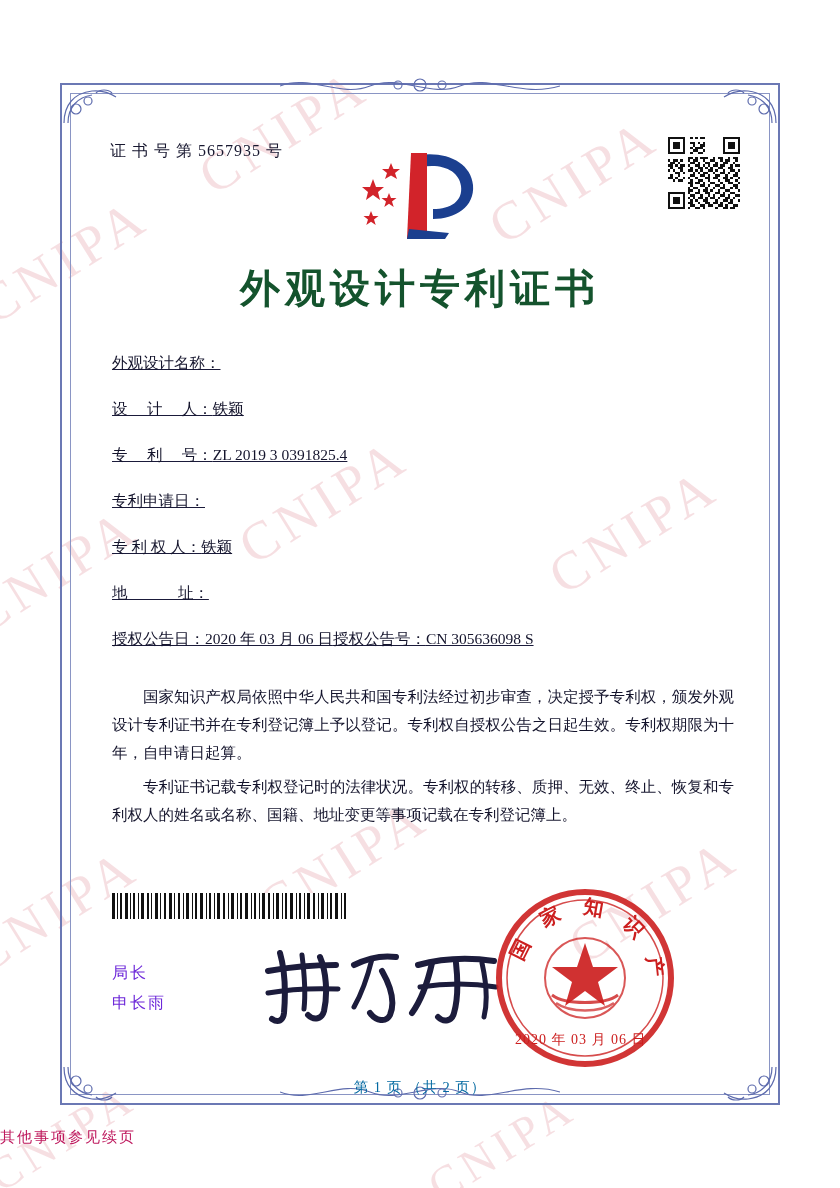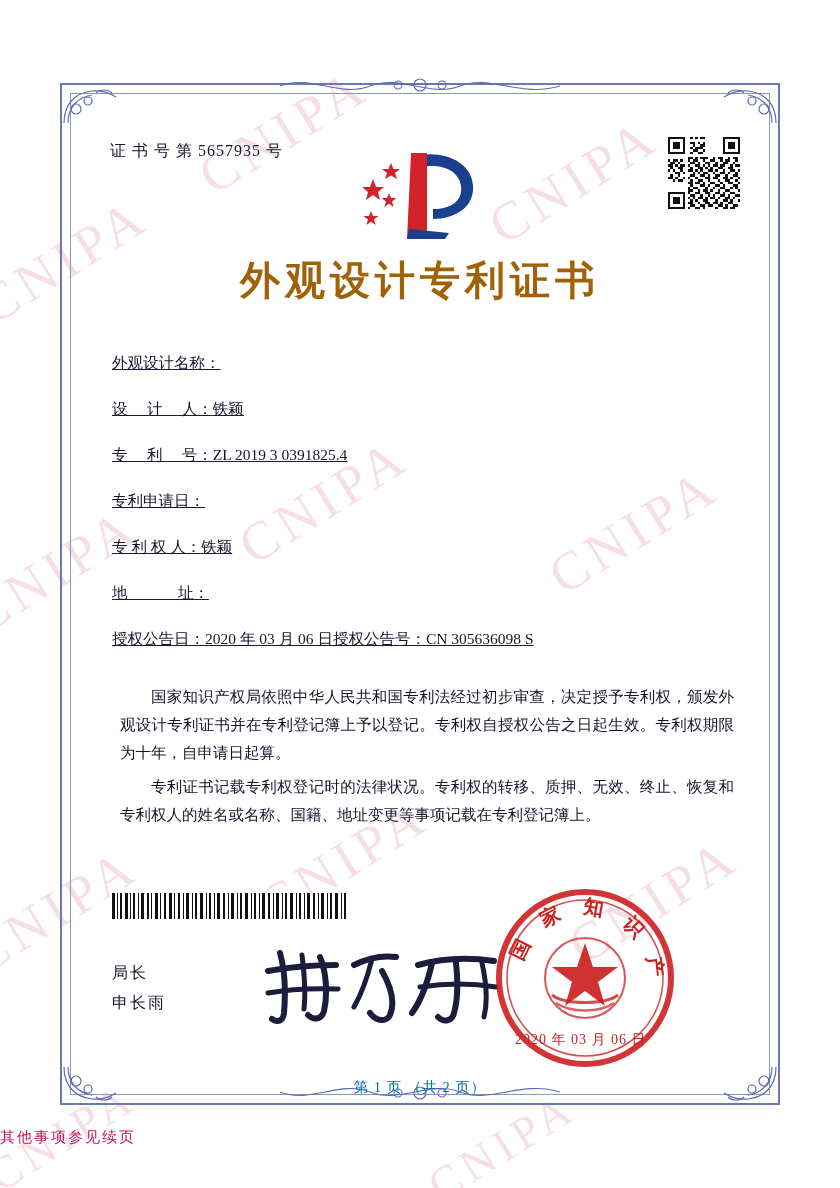--- a/index.html
+++ b/index.html
@@ -129,27 +129,27 @@
     transform: translateX(-50%);
     width: 150px;
     height: 106px;
   }
   .emblem svg { display:block; width:100%; height:100%; }
 
   .title {
     position: absolute;
     left: 0;
     right: 0;
-    top: 160px;
+    top: 168px;
     text-align: center;
     font-family: "DejaVu Sans", "Liberation Sans", sans-serif;
     font-weight: bold;
     font-size: 40px;
     letter-spacing: 5px;
-    color: #a16207;
+    color: #14532d;
   }
 
   .fields {
     position: absolute;
     left: 42px;
     top: 258px;
     width: 625px;
     text-decoration: underline;
   }
   .field {
@@ -178,41 +178,41 @@
     left: 42px;
     top: 590px;
     width: 622px;
     font-family: "Liberation Serif", "DejaVu Serif", serif;
     font-size: 15.5px;
     line-height: 28px;
     color: #14142c;
     text-align: justify;
   }
   .paragraphs p {
-    margin: 0 0 6px 8px;
+    margin: 0 0 6px 0;
     text-indent: 2em;
   }
 
   .barcode {
     position: absolute;
     left: 40px;
     top: 800px;
     width: 238px;
     height: 26px;
   }
 
   .sig-block {
     position: absolute;
     left: 42px;
     top: 865px;
     font-family: "DejaVu Sans", "Liberation Sans", sans-serif;
     font-size: 16px;
     line-height: 30px;
     letter-spacing: 2px;
-    color: #0f172a;
+    color: #6d28d9;
   }
 
   .signature {
     position: absolute;
     left: 180px;
     top: 848px;
     width: 280px;
     height: 90px;
     color: #1c1c3c;
   }

